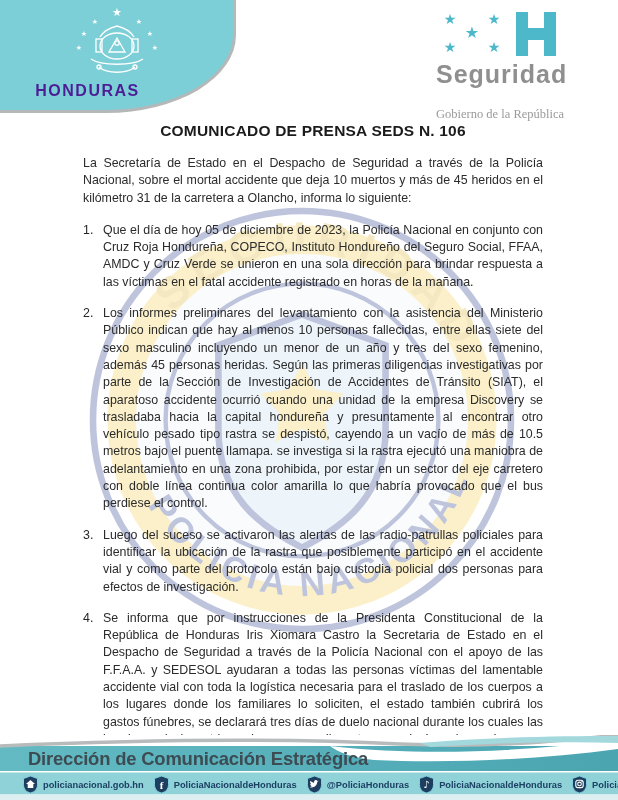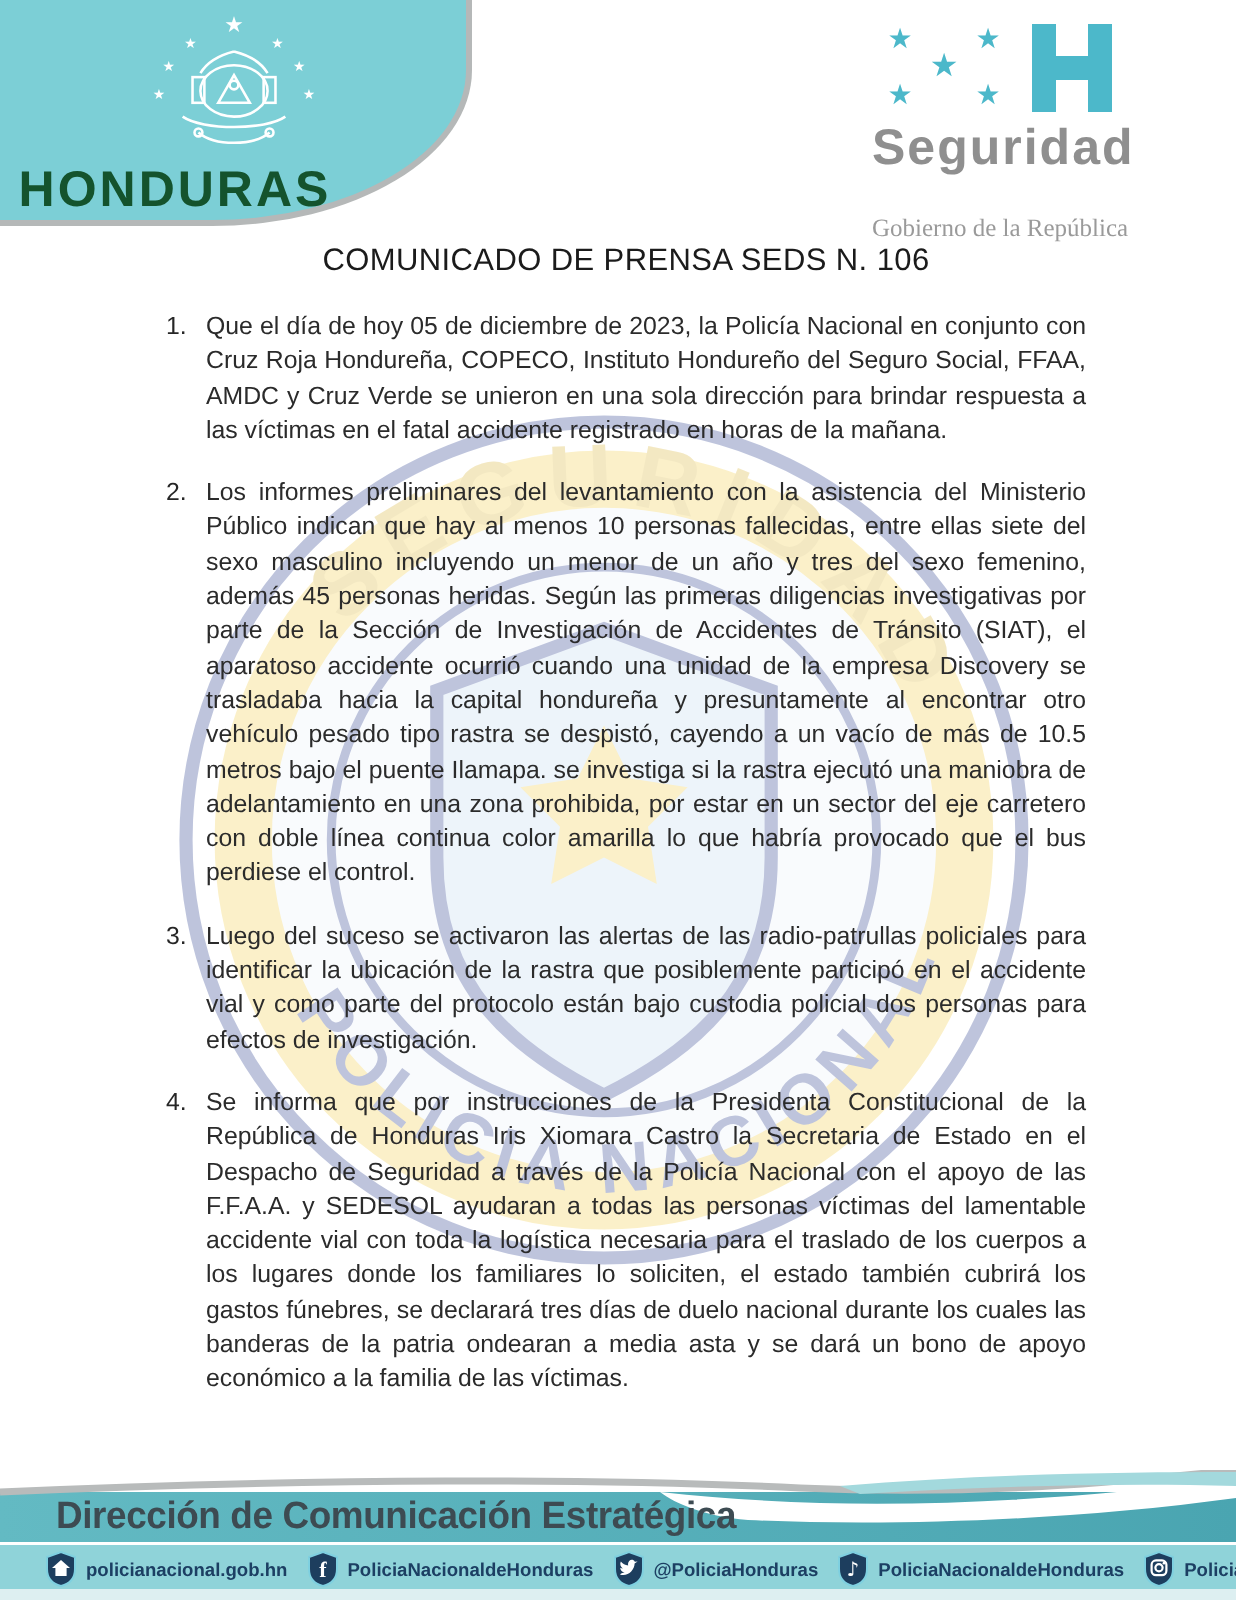--- a/index.html
+++ b/index.html
@@ -19,40 +19,40 @@
   
   .banner {
     position:absolute; left:0; top:0; width:236px; height:113px;
     background:#7ccfd6;
     border-right:3px solid #b5b8b8; border-bottom:3px solid #b5b8b8;
     border-bottom-right-radius:130px 78px;
     display:flex; flex-direction:column; align-items:center;
   }
   .coat { margin-top:4px; }
   .banner-country {
-    color:#14532d; font-weight:bold; font-size:25px; letter-spacing:1.5px;
+    color:#4c1d95; font-weight:bold; font-size:16px; letter-spacing:1.5px;
     margin-top:-2px; margin-left:-58px;
   }
 
   
   .brand { position:absolute; right:12px; top:10px; width:170px; text-align:left; }
   .brand-mark { display:block; margin-left:2px; }
   .brand-name {
     color:#8f8f8f; font-weight:bold; font-size:25px; letter-spacing:1px;
     margin-top:2px;
   }
   .brand-sub {
     color:#9a9a9a; font-size:12.5px; margin-top:18px;
     font-family:"Liberation Serif", serif;
   }
 
   
   .content { position:absolute; left:83px; top:122px; width:460px; }
   .doc-title {
-    text-align:center; font-size:15.5px; font-weight:normal; color:#1b1b1b;
+    text-align:center; font-size:15.5px; font-weight:bold; color:#1b1b1b;
     margin-bottom:15px; letter-spacing:0.2px;
   }
   .intro, .item .txt {
     font-size:12.4px; line-height:17.3px; text-align:justify; color:#2b2b2b;
   }
   .items { margin-top:15px; }
   .item { position:relative; padding-left:20px; margin-bottom:14px; }
   .item .num { position:absolute; left:0; top:0; font-size:12.4px; line-height:17.3px; }
   .item .txt { display:block; }
 
@@ -135,20 +135,21 @@
         <rect x="106" y="2" width="12" height="44"></rect>
         <rect x="78" y="18" width="40" height="12"></rect>
       </g>
     </svg>
     <div class="brand-name">Seguridad</div>
     <div class="brand-sub">Gobierno de la República</div>
   </div>
 
   <div class="content">
     <h1 class="doc-title">COMUNICADO DE PRENSA SEDS N. 106</h1>
+    <p class="intro">La Secretaría de Estado en el Despacho de Seguridad a través de la Policía Nacional, sobre el mortal accidente que deja 10 muertos y más de 45 heridos en el kilómetro 31 de la carretera a Olancho, informa lo siguiente:</p>
     <div class="items">
       <div class="item">
         <span class="num">1.</span>
         <span class="txt">Que el día de hoy 05 de diciembre de 2023, la Policía Nacional en conjunto con Cruz Roja Hondureña, COPECO, Instituto Hondureño del Seguro Social, FFAA, AMDC y Cruz Verde se unieron en una sola dirección para brindar respuesta a las víctimas en el fatal accidente registrado en horas de la mañana.</span>
       </div>
       <div class="item">
         <span class="num">2.</span>
         <span class="txt">Los informes preliminares del levantamiento con la asistencia del Ministerio Público indican que hay al menos 10 personas fallecidas, entre ellas siete del sexo masculino incluyendo un menor de un año y tres del sexo femenino, además 45 personas heridas. Según las primeras diligencias investigativas por parte de la Sección de Investigación de Accidentes de Tránsito (SIAT), el aparatoso accidente ocurrió cuando una unidad de la empresa Discovery se trasladaba hacia la capital hondureña y presuntamente al encontrar otro vehículo pesado tipo rastra se despistó, cayendo a un vacío de más de 10.5 metros bajo el puente Ilamapa. se investiga si la rastra ejecutó una maniobra de adelantamiento en una zona prohibida, por estar en un sector del eje carretero con doble línea continua color amarilla lo que habría provocado que el bus perdiese el control.</span>
       </div>
       <div class="item">

